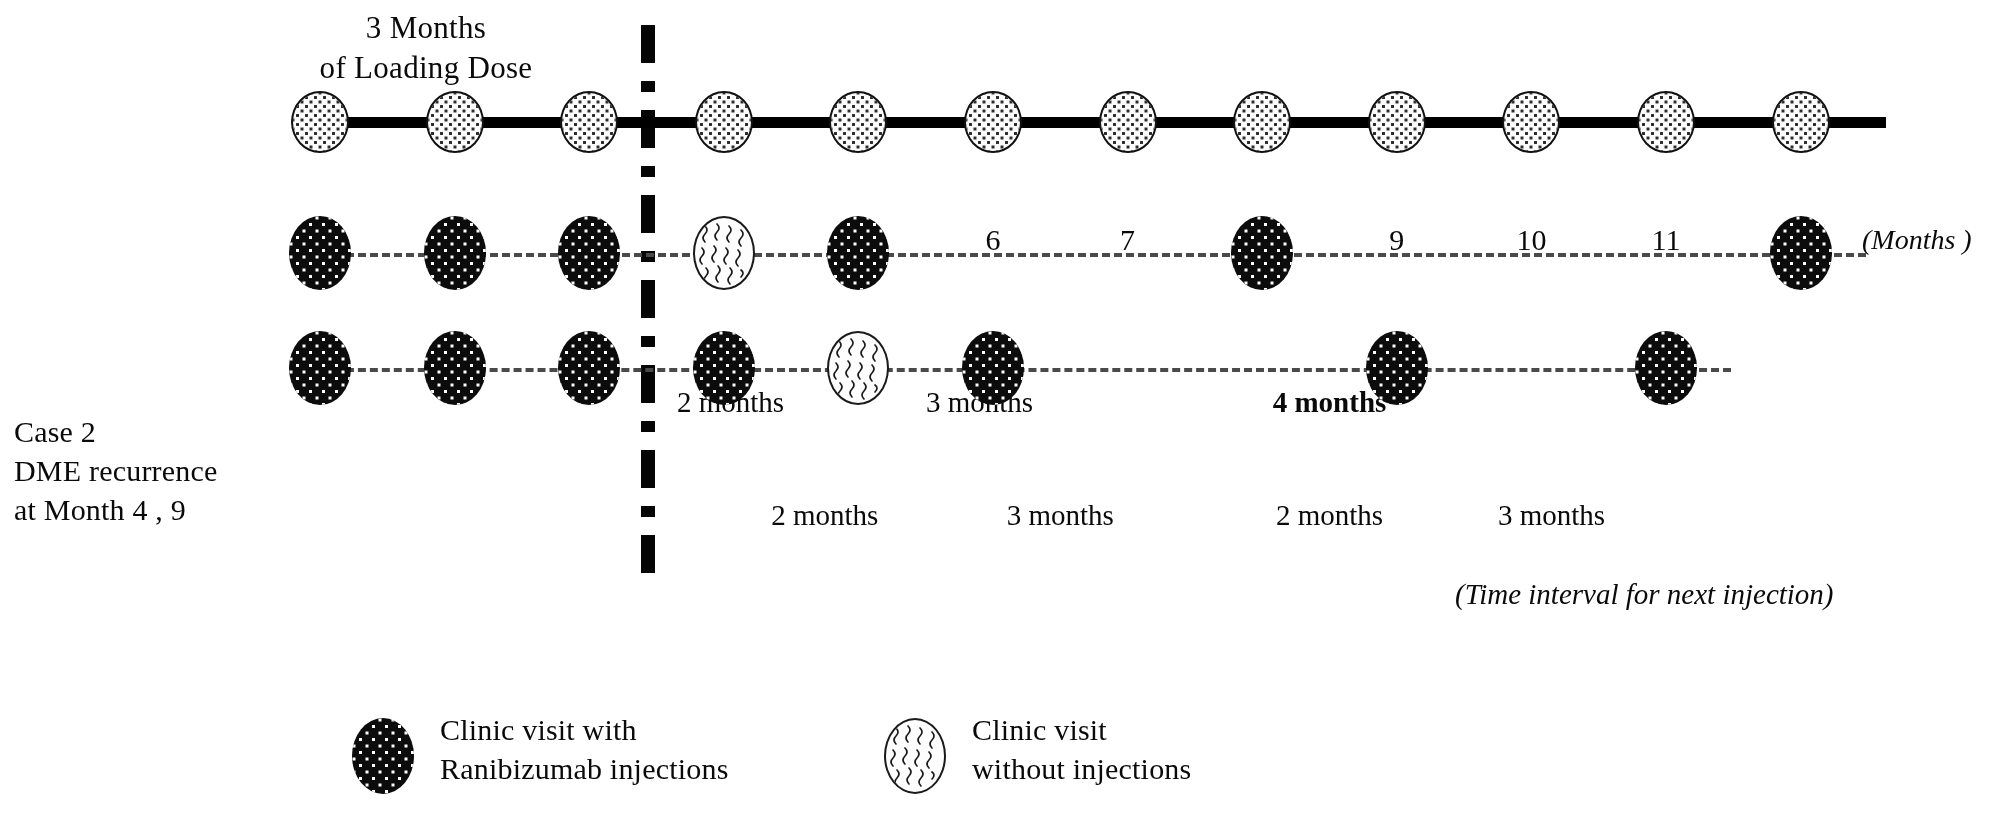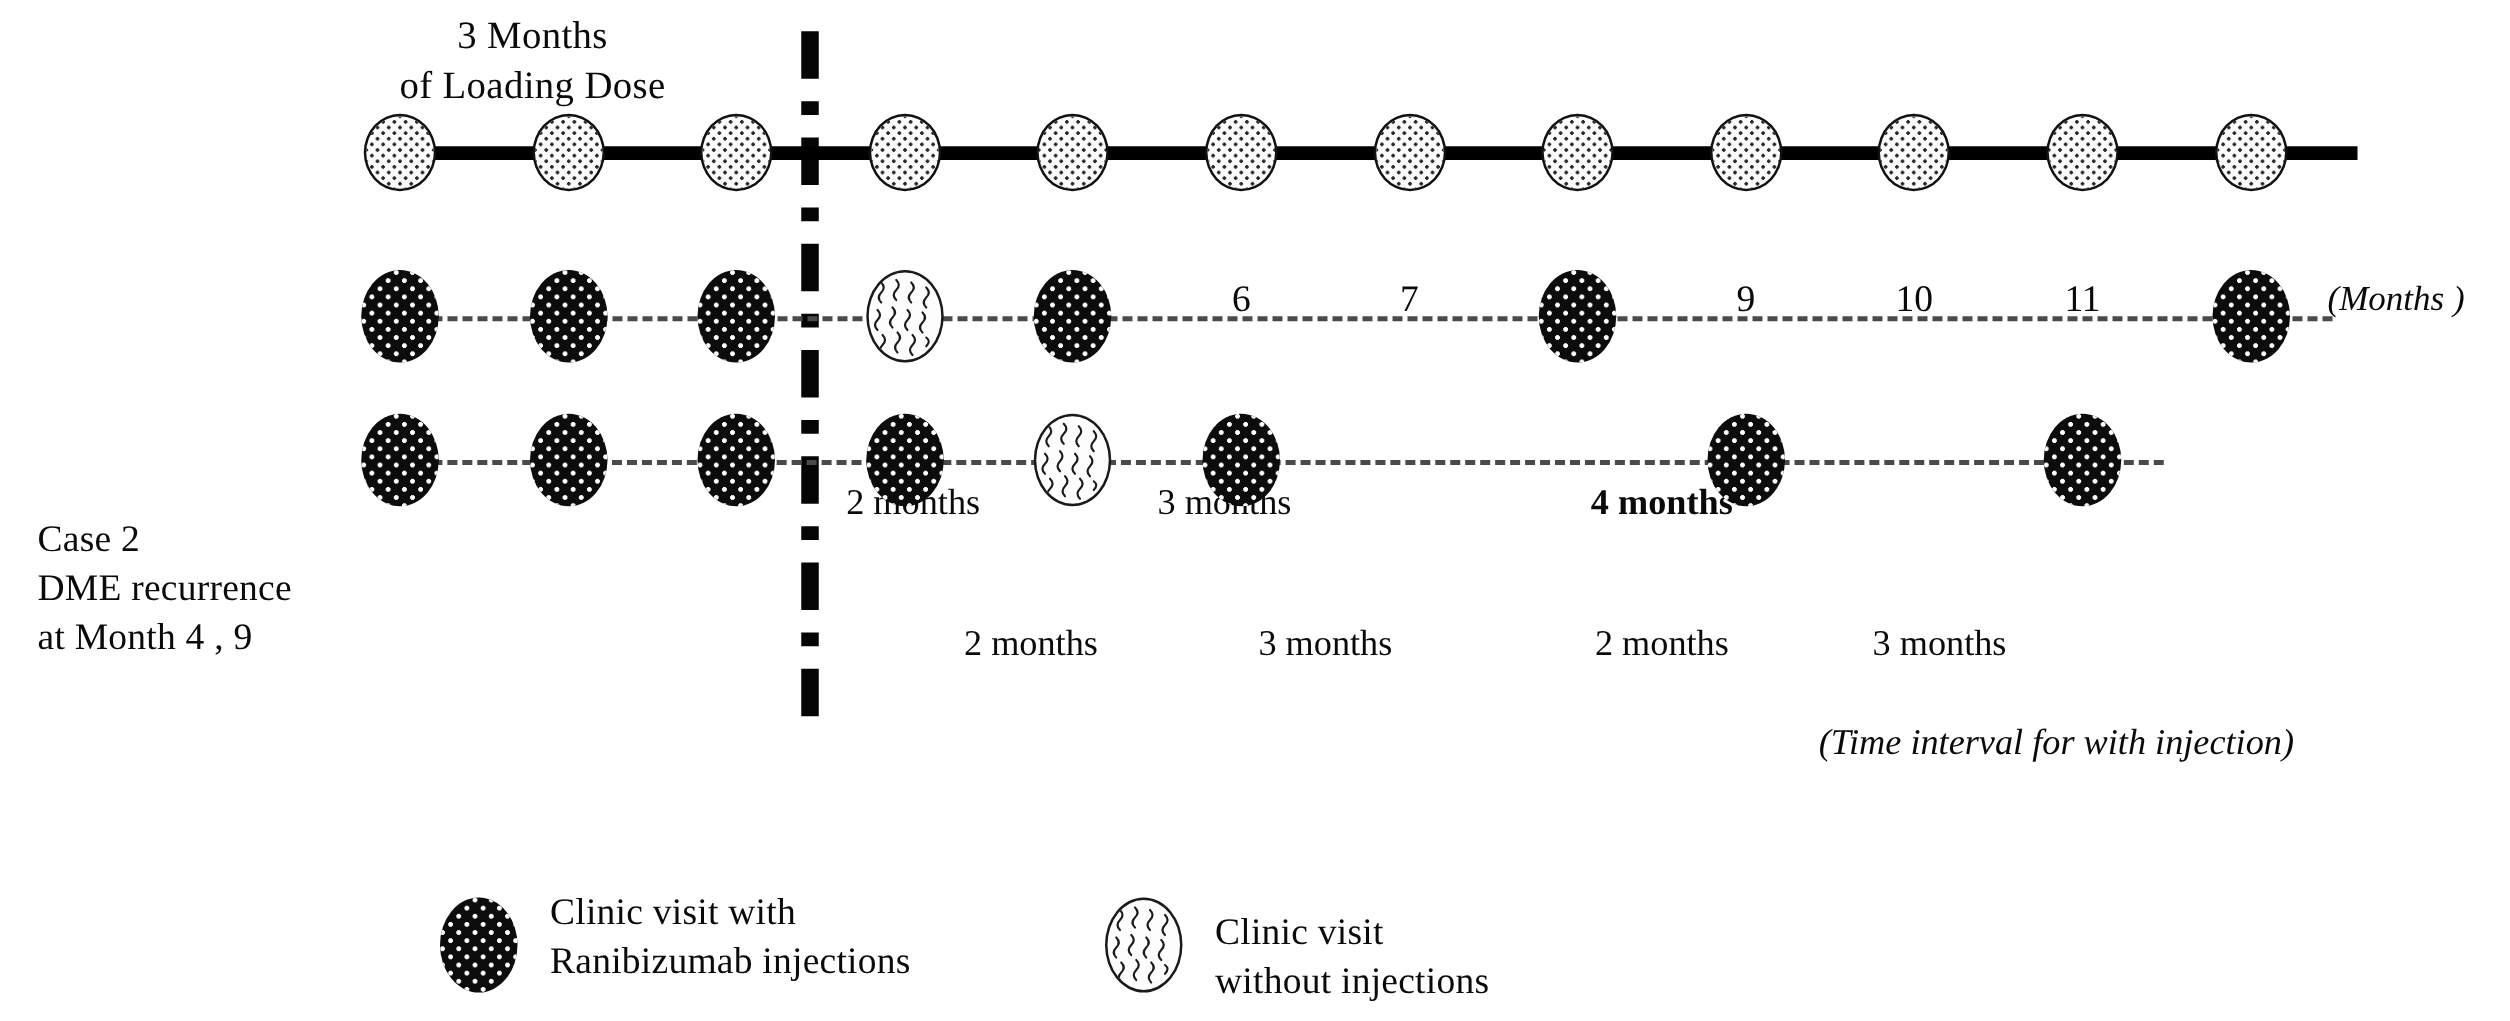--- a/index.html
+++ b/index.html
@@ -144,21 +144,21 @@
       <div class="abs monthnum" style="left: 1227.2px; top: 225px;">8</div>
       <div class="abs monthnum" style="left: 1361.8px; top: 225px;">9</div>
       <div class="abs monthnum" style="left: 1496.4px; top: 225px;">10</div>
       <div class="abs monthnum" style="left: 1631px; top: 225px;">11</div>
       <div class="abs monthnum" style="left: 1765.6px; top: 225px;">12</div>
     </div>
 
   <div class="abs monthsword" style="left:1862px;top:225px;">(Months )</div>
 
 
-  <div class="abs caselabel" style="left:30px;top:412px;width:290px;">Case 2
+  <div class="abs caselabel" style="left:14px;top:412px;width:290px;">Case 2
 DME  recurrence
 at Month 4 , 9</div>
 
   <div id="case1-layer">
       <div class="dash" style="left: 310px; width: 1555.6px; top: 253px;"></div>
       <div class="dot" style="left: 289px; top: 216px;"></div>
       <div class="dot" style="left: 423.6px; top: 216px;"></div>
       <div class="dot" style="left: 558.2px; top: 216px;"></div>
       <div class="open" style="left: 692.8px; top: 216px;">
         <svg width="66" height="80" viewBox="0 0 66 80">
@@ -211,21 +211,21 @@
       </div>
       <div class="dot" style="left: 962px; top: 331px;"></div>
       <div class="dot" style="left: 1365.8px; top: 331px;"></div>
       <div class="dot" style="left: 1635px; top: 331px;"></div>
       <div class="abs interval" style="left: 714.75px; top: 500px; width: 220px;">2 months</div>
       <div class="abs interval" style="left: 950.3px; top: 500px; width: 220px;">3 months</div>
       <div class="abs interval" style="left: 1219.5px; top: 500px; width: 220px;">2 months</div>
       <div class="abs interval" style="left: 1441.59px; top: 500px; width: 220px;">3 months</div>
     </div>
 
-  <div class="abs footnote" style="left:1455px;top:578px;">(Time interval for with injection)</div>
+  <div class="abs footnote" style="left:1455px;top:578px;">(Time interval for next injection)</div>
 
   <div class="abs" style="left:352px;top:710px;width:1000px;height:100px;">
 
     <div class="abs" style="left:0px;top:8px;">
       <div class="dot lg-dot" style="position:relative;"></div>
     </div>
     <div class="abs legendtext" style="left:88px;top:0px;width:420px;">Clinic visit with
 Ranibizumab injections</div>
 
     <div class="abs" style="left:532px;top:8px;">
@@ -241,17 +241,17 @@
             <path d="M33 32 q4 4 0 8 q-4 4 0 8"></path>
             <path d="M45 34 q4 4 0 8 q-4 4 0 8"></path>
             <path d="M13 52 q4 4 0 8 q-4 4 0 8"></path>
             <path d="M25 50 q4 4 0 8 q-4 4 0 8"></path>
             <path d="M37 52 q4 4 0 8 q-4 4 0 8"></path>
             <path d="M48 54 q4 3 0 7"></path>
           </g>
         </svg>
       </div>
     </div>
-    <div class="abs legendtext" style="left:620px;top:0px;width:400px;margin-top:16px;">Clinic visit
+    <div class="abs legendtext" style="left:620px;top:0px;width:400px;">Clinic visit
 without  injections</div>
   </div>
 
 </div>
 
 </body></html>

